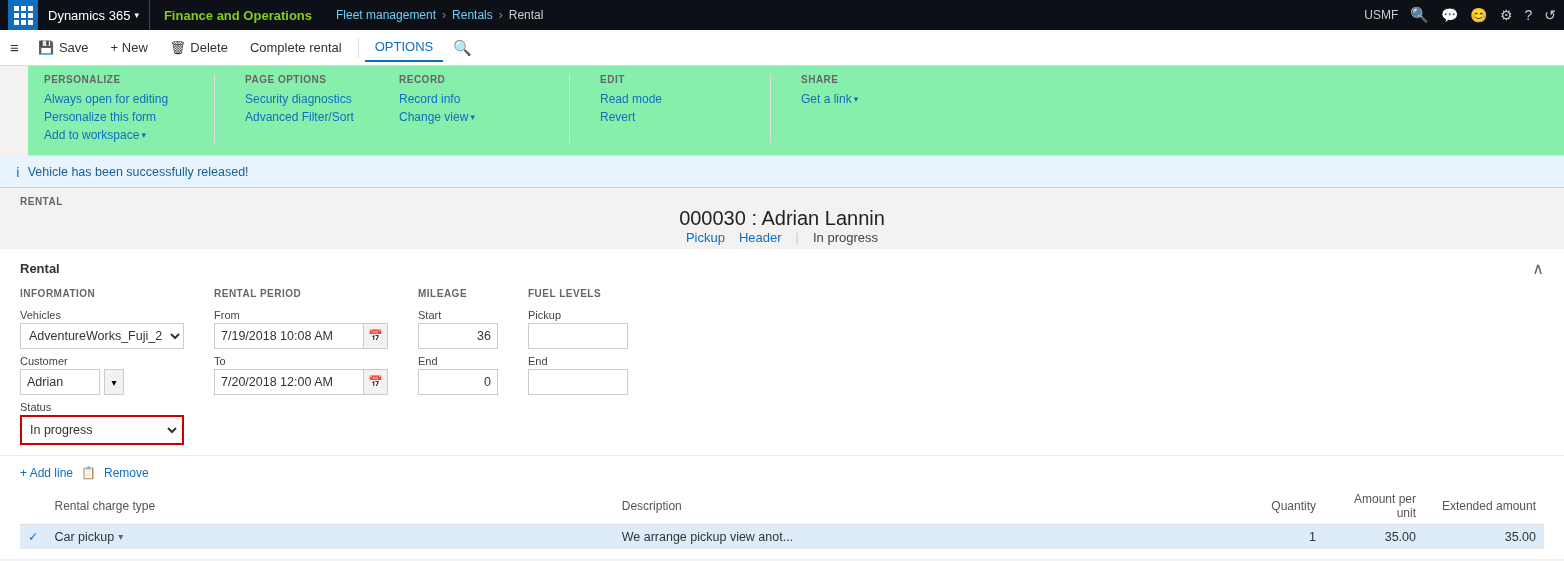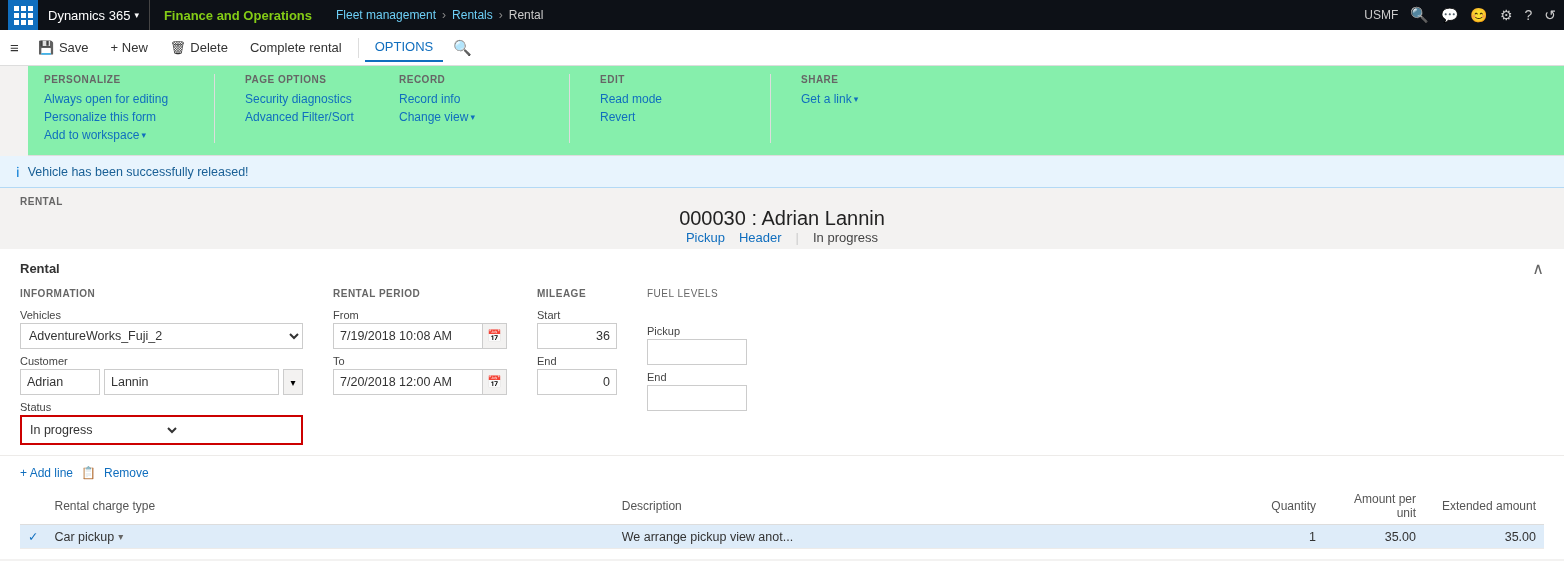--- a/index.html
+++ b/index.html
@@ -388,21 +388,20 @@
         <div class="form-group">
           <label class="form-label">Vehicles</label>
           <select class="form-select">
             <option>AdventureWorks_Fuji_2</option>
           </select>
         </div>
         <div class="form-group">
           <label class="form-label">Customer</label>
           <div class="customer-input-wrapper">
             <input class="form-input customer-first" type="text" value="Adrian" style="">
-            <input class="form-input customer-last" type="text" value="Lannin" style="">
             <span style="border:1px solid #ccc;height:26px;width:20px;display:flex;align-items:center;justify-content:center;background:#f3f2f1;cursor:pointer;font-size:10px;">▾</span>
           </div>
         </div>
         <div class="form-group">
           <label class="form-label">Status</label>
           <div class="status-select-wrapper">
             <select class="form-select" style="border:none;min-width:158px;">
               <option>In progress</option>
             </select>
           </div>
@@ -433,21 +432,21 @@
           <label class="form-label">Start</label>
           <input class="form-input" type="text" value="36" style="width: 80px; text-align: right;">
         </div>
         <div class="form-group">
           <label class="form-label">End</label>
           <input class="form-input" type="text" value="0" style="width: 80px; text-align: right;">
         </div>
       </div>
 
       <div class="form-col">
-        <div style="font-size:10px;color:#666;font-weight:400;text-transform:uppercase;letter-spacing:0.5px;margin-bottom:20px;">FUEL LEVELS</div>
+        <div style="font-size:10px;color:#666;font-weight:700;text-transform:uppercase;letter-spacing:0.5px;margin-bottom:4px;">FUEL LEVELS</div>
         <div class="form-group">
           <label class="form-label">Pickup</label>
           <input class="form-input" type="text" value="" style="width: 100px;">
         </div>
         <div class="form-group">
           <label class="form-label">End</label>
           <input class="form-input" type="text" value="" style="width: 100px;">
         </div>
       </div>
     </div>

